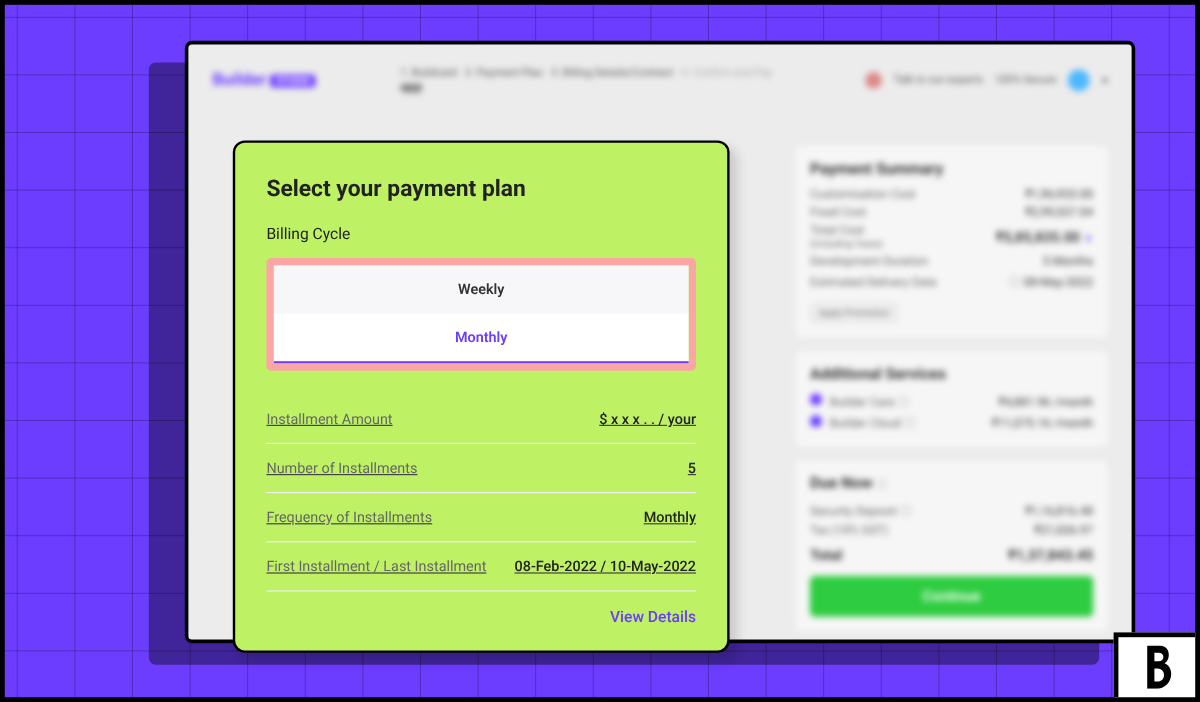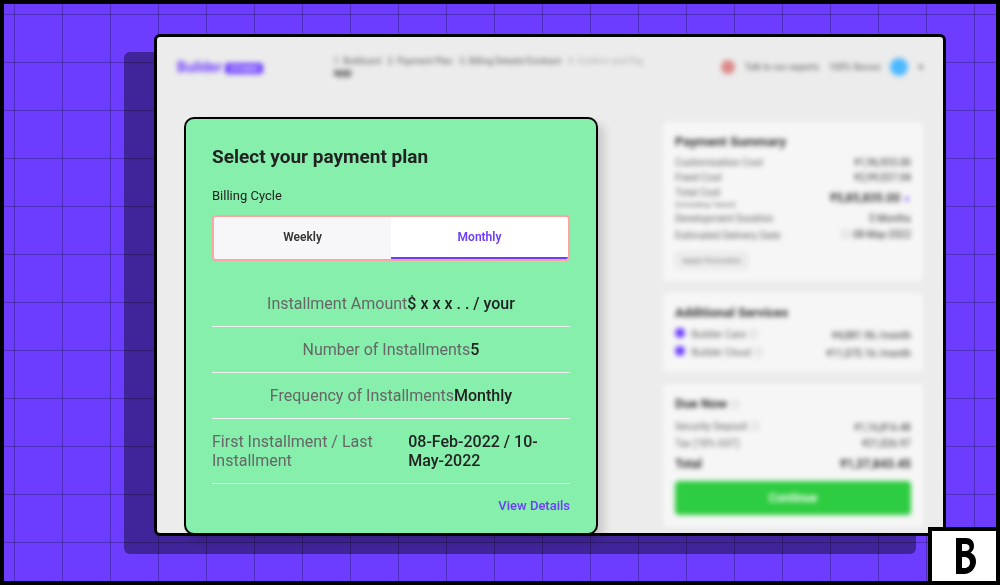--- a/index.html
+++ b/index.html
@@ -170,71 +170,73 @@
       border-radius: 4px;
       font-size: 12px;
       font-weight: 600;
       margin-top: 10px;
     }
 
     
     .modal {
       position: absolute;
       top: 113px;
-      left: 180px;
+      left: 190px;
       width: 414px;
-      background: #86efac;
+      background: #bef264;
       border: 2px solid #000;
       border-radius: 10px;
       padding: 26px 26px 20px 26px;
       box-shadow: 6px 6px 10px rgba(0,0,0,0.15);
     }
     .modal h2 {
       font-size: 19px;
       font-weight: 700;
       color: #222;
       margin-bottom: 20px;
     }
     .modal h3 {
       font-size: 13px;
       font-weight: 400;
       color: #222;
       margin-bottom: 12px;
     }
     .cycle-tabs {
       display: flex;
-      border: 2px solid #fca5a5;
+      border: 6px solid #fca5a5;
       border-radius: 4px;
       overflow: hidden;
       margin-bottom: 20px;
+      flex-direction: column;
     }
     .cycle-tab {
       flex: 1;
       text-align: center;
       padding: 13px 0;
       font-size: 12px;
       font-weight: 600;
       cursor: pointer;
     }
     .cycle-tab.inactive {
       background: #f7f7f9;
       color: #333;
     }
     .cycle-tab.active {
       background: #fff;
       color: #6C3CFF;
       border-bottom: 2px solid #6C3CFF;
     }
     .detail-row {
       display: flex;
-      justify-content: center;
-      font-size: 16px;
+      justify-content: space-between;
+      font-size: 12px;
       color: #444;
       padding: 13px 0;
       border-bottom: 1px solid #eee;
+      text-decoration: underline;
     }
     .detail-row .label {
       color: #666;
     }
     .detail-row .value {
       color: #222;
       font-weight: 500;
     }
     .detail-row:last-of-type {
       border-bottom: 1px solid #eee;

